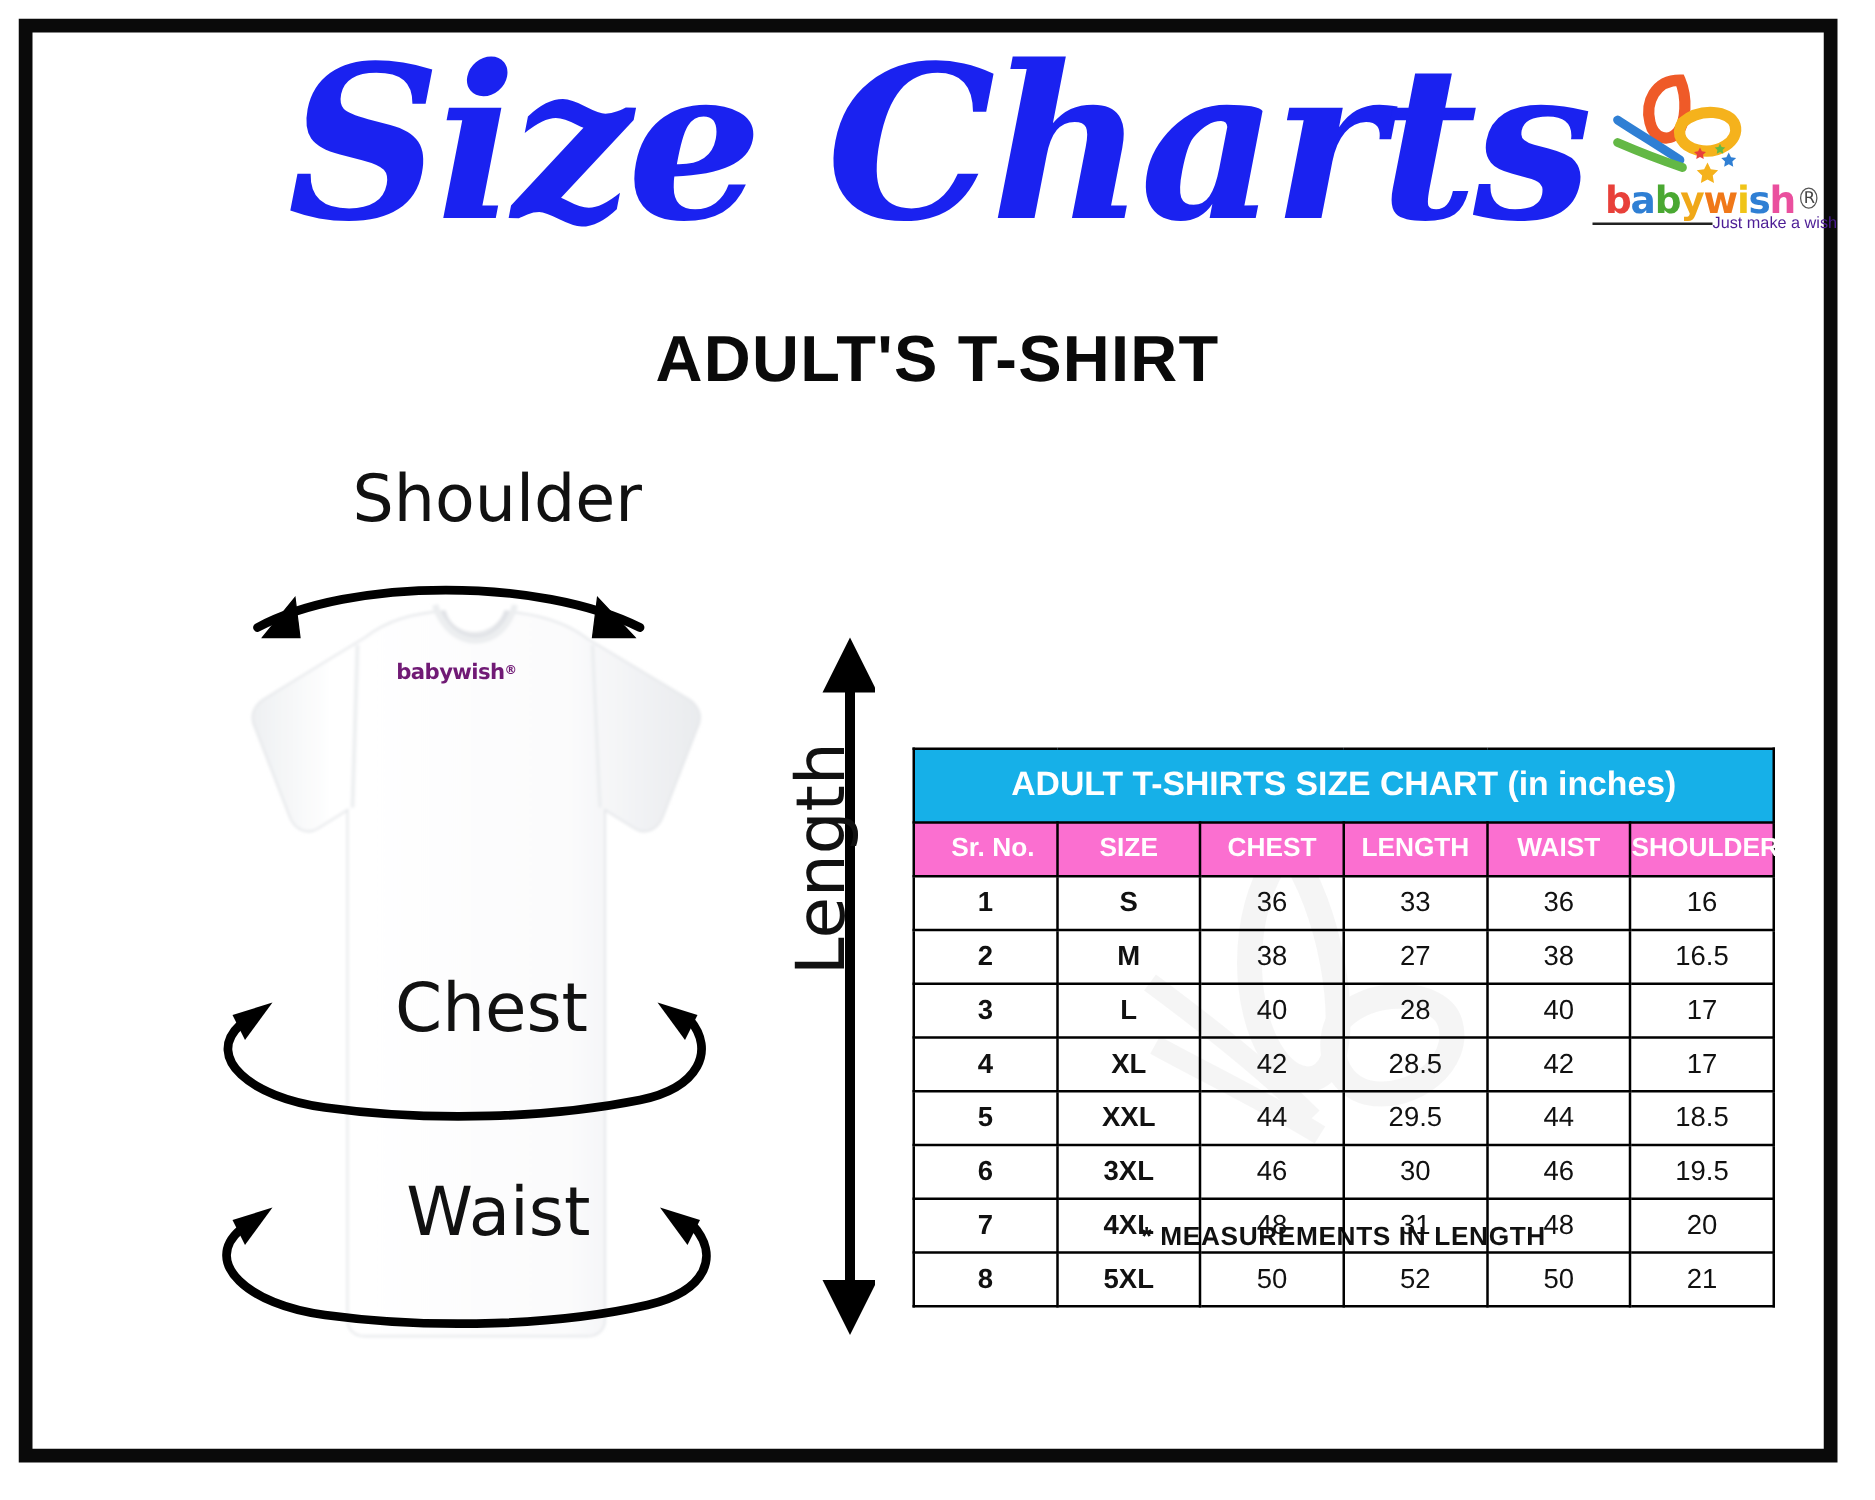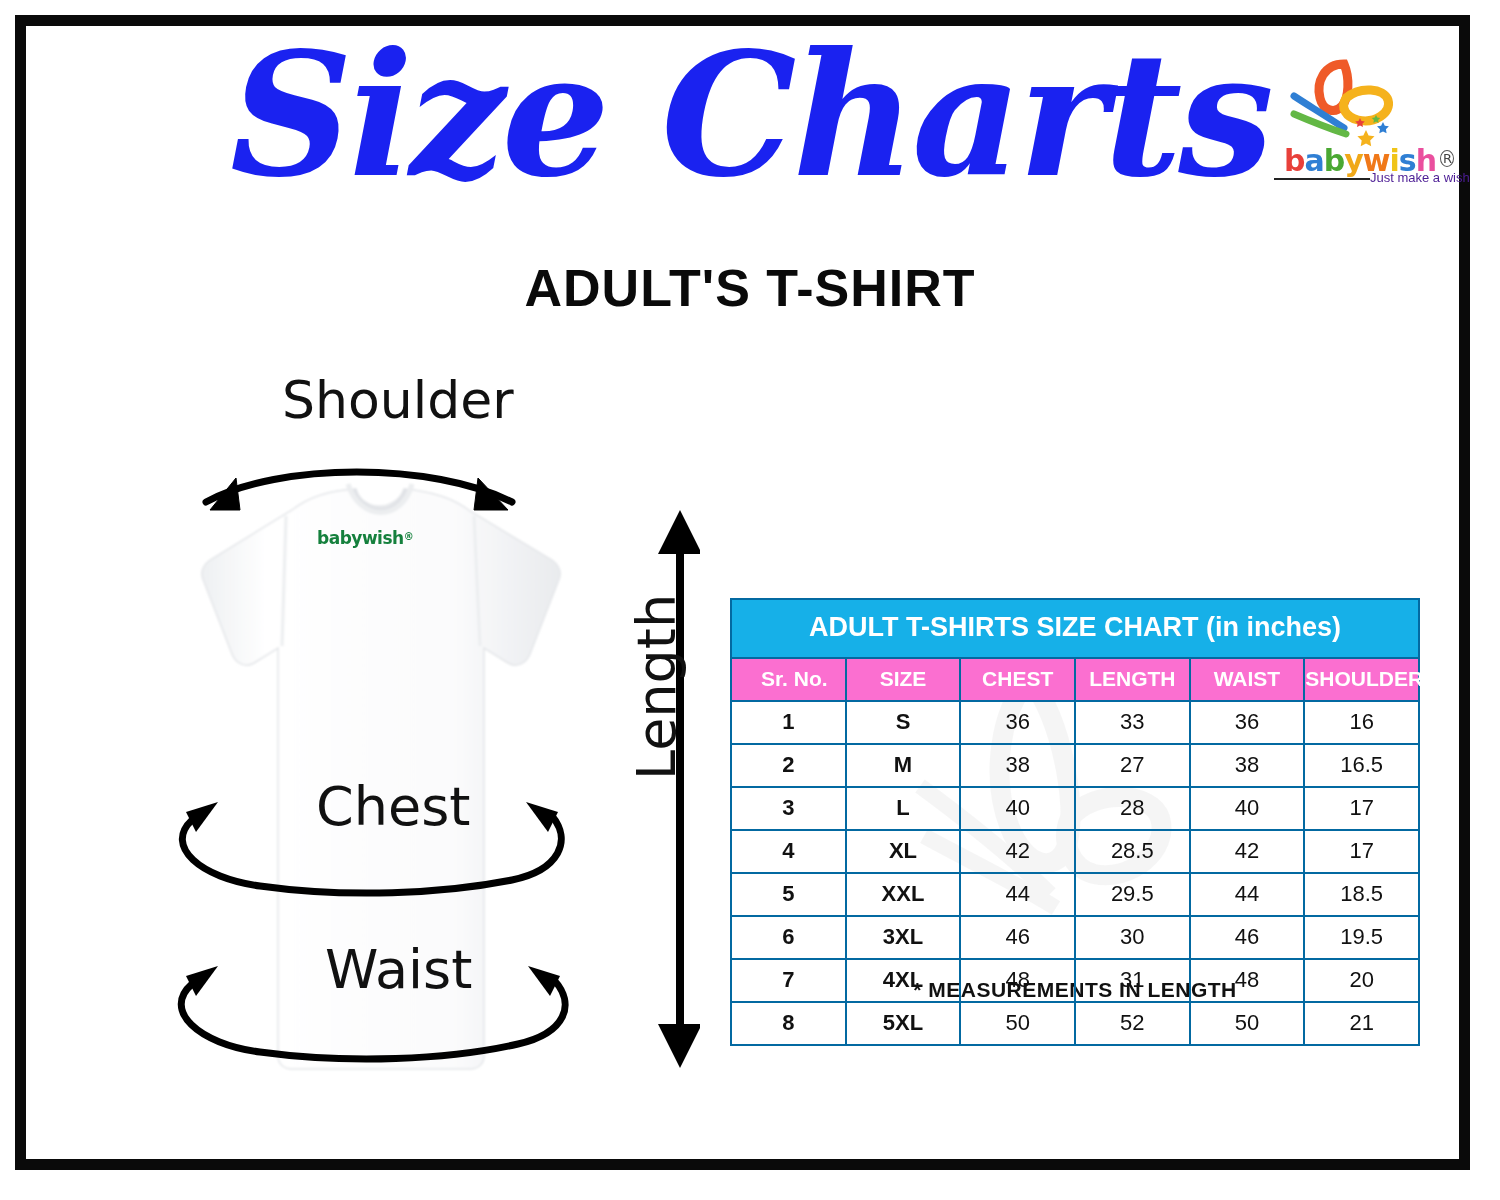--- a/index.html
+++ b/index.html
@@ -133,21 +133,21 @@
     transform: rotate(-90deg);
     transform-origin: left top;
   }
   #neck-label {
     position: absolute;
     left: 257px;
     top: 178px;
     font-family: "DejaVu Sans", sans-serif;
     font-weight: 700;
     font-size: 17px;
-    color: #15803d;
+    color: #701a75;
     letter-spacing: -0.5px;
     white-space: nowrap;
   }
   #neck-label .rmark { font-size: 10px; vertical-align: 4px; }
   
   #table-wrap {
     position: absolute;
     left: 730px;
     top: 598px;
     width: 690px;
@@ -162,21 +162,21 @@
     pointer-events: none;
   }
   table.size-chart {
     width: 690px;
     border-collapse: collapse;
     table-layout: fixed;
     position: relative;
     z-index: 2;
   }
   table.size-chart th, table.size-chart td {
-    border: 2px solid #0369a1;
+    border: 2px solid #000000;
     text-align: center;
     font-family: "Liberation Sans", sans-serif;
   }
   th.chart-title {
     background: #16b0e8;
     color: #ffffff;
     font-size: 27px;
     font-weight: 700;
     padding: 12px 0 14px;
     letter-spacing: 0px;

